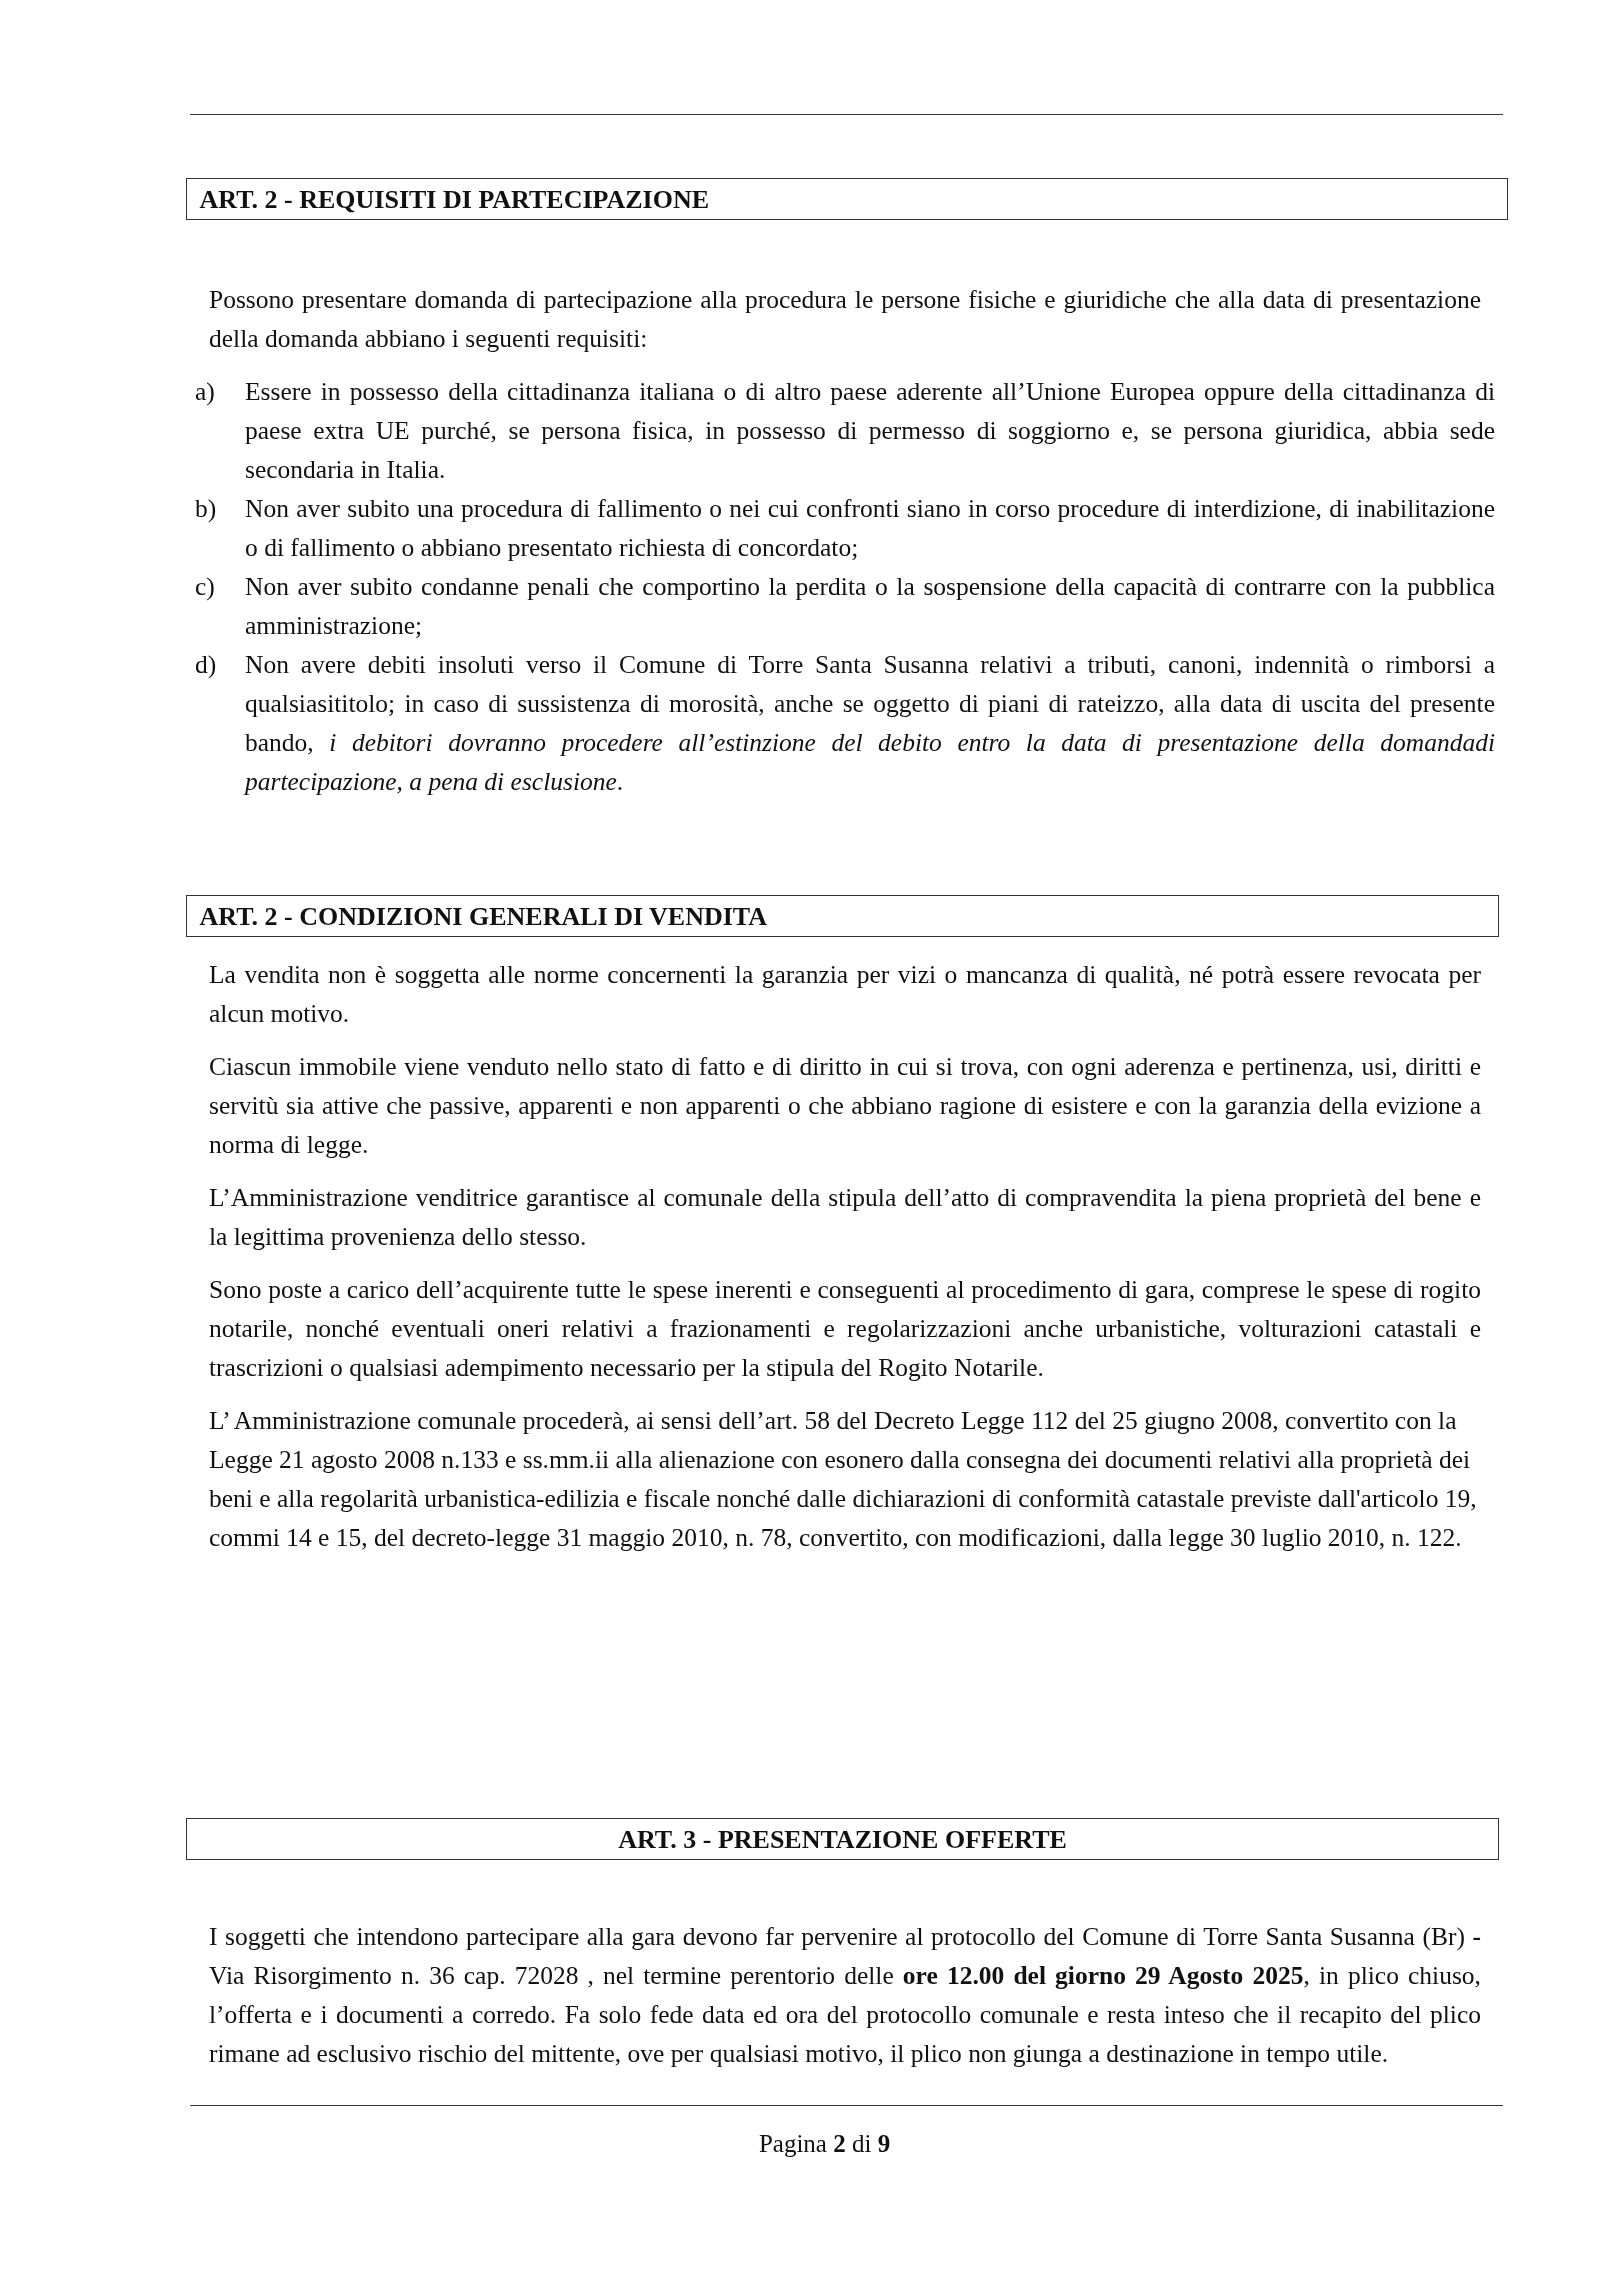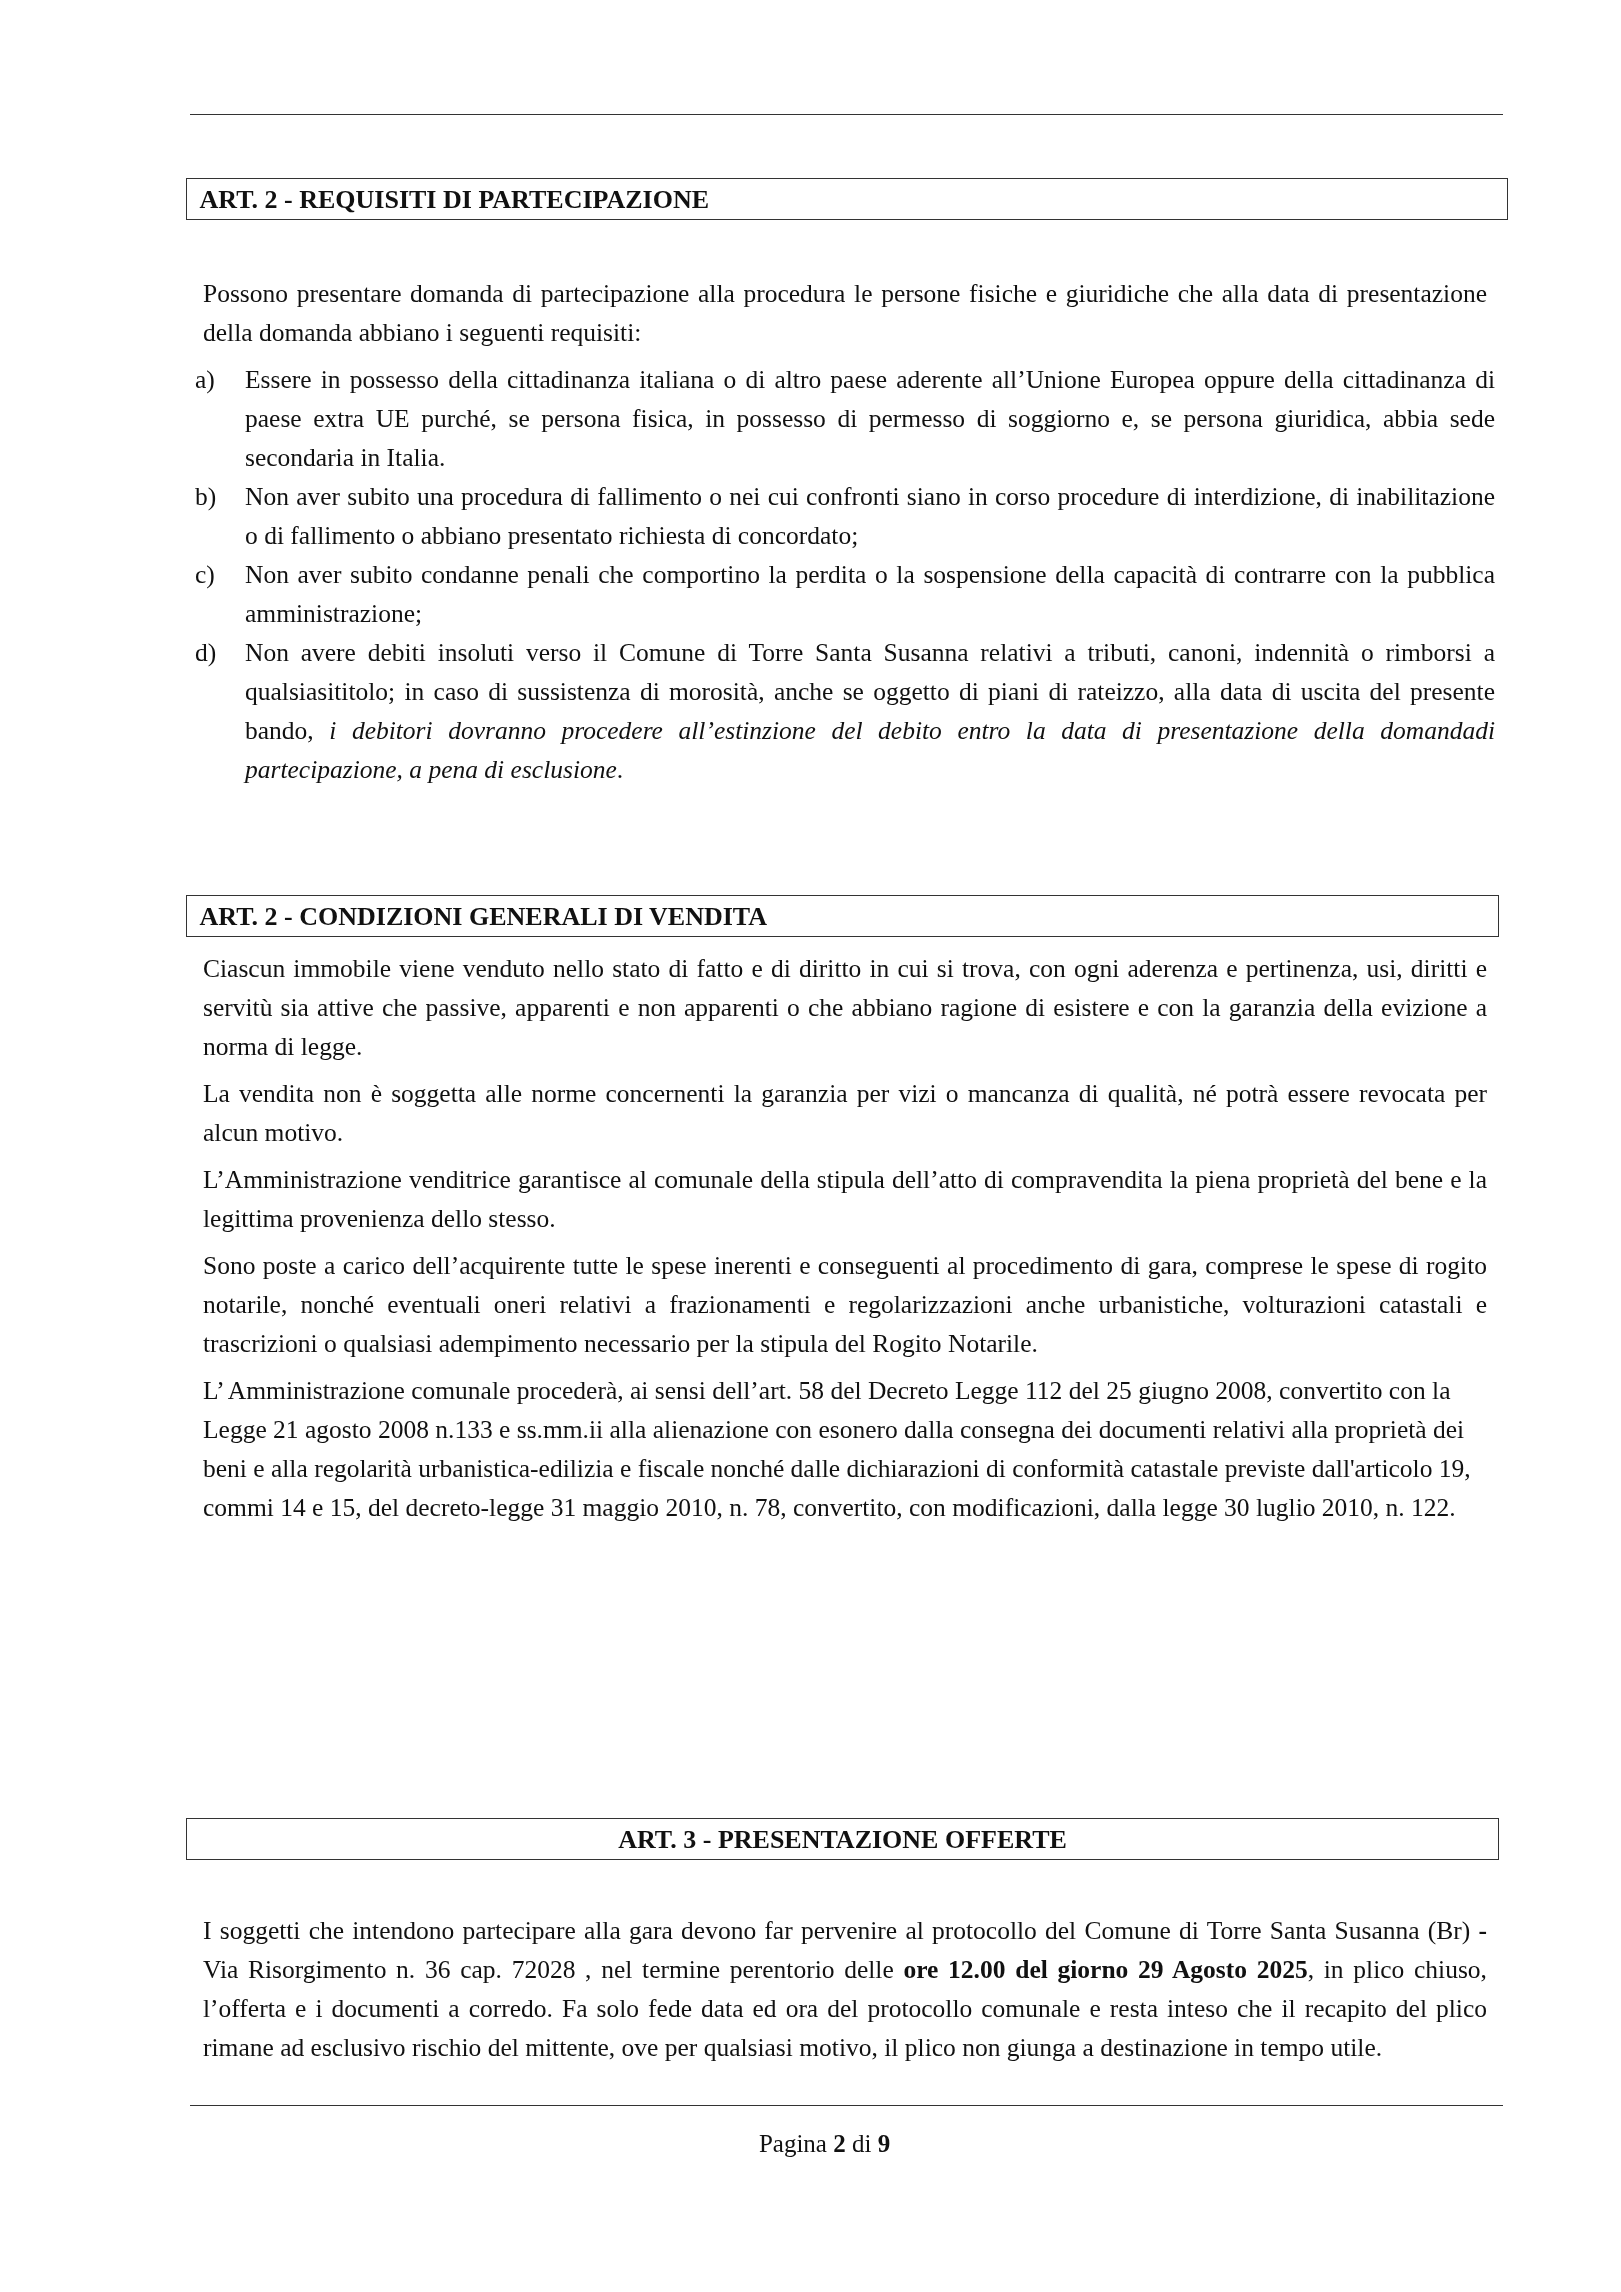--- a/index.html
+++ b/index.html
@@ -3,21 +3,21 @@
 <meta charset="utf-8">
 <style>
   html, body { margin:0; padding:0; background:#ffffff; }
   body { width:1621px; height:2293px; position:relative; overflow:hidden;
          font-family:"Liberation Serif", "DejaVu Serif", serif; color:#111; }
   .rule { position:absolute; left:190px; width:1313px; height:0; border-top:1.8px solid #333; }
   .hbox { position:absolute; left:186px; width:1322px; border:1.8px solid #333;
           box-sizing:border-box; font-weight:bold; font-size:26px; line-height:27px;
           padding:7.2px 12.5px 5.4px 12.5px; letter-spacing:0; }
   .block { position:absolute; left:195px; width:1300px; font-size:25.5px; line-height:39px; }
-  .p { margin:8px; text-align:justify; }
+  .p { margin:14px; text-align:justify; }
   .li { position:relative; padding-left:50px; margin:0; text-align:justify; }
   .li .mk { position:absolute; left:0; top:0; }
   .it { font-style:italic; }
   .b { font-weight:bold; }
   .footer { position:absolute; left:0; width:1621px; top:2130px; text-align:center; font-size:25px;padding-left:14px; }
 </style>
 </head>
 <body>
 
 <div class="rule" style="top:114px;"></div>
@@ -40,22 +40,22 @@
   </p>
   <p class="li">
     <span class="mk">d)</span>
     <span>Non avere debiti insoluti verso il Comune di Torre Santa Susanna relativi a tributi, canoni, indennità o rimborsi a qualsiasititolo; in caso di sussistenza di morosità, anche se oggetto di piani di rateizzo, alla data di uscita del presente bando, </span><span class="it">i debitori dovranno procedere all’estinzione del debito entro la data di presentazione della domandadi partecipazione, a pena di esclusione</span><span>.</span>
   </p>
 </div>
 
 <div class="hbox" style="top:853px; width:1313px;margin-top:42px;">ART. 2 - CONDIZIONI GENERALI DI VENDITA</div>
 
 <div class="block" style="top:941px;">
+  <p class="p">La vendita non è soggetta alle norme concernenti la garanzia per vizi o mancanza di qualità, né potrà essere revocata per alcun motivo.</p>
   <p class="p">Ciascun immobile viene venduto nello stato di fatto e di diritto in cui si trova, con ogni aderenza e pertinenza, usi, diritti e servitù sia attive che passive, apparenti e non apparenti o che abbiano ragione di esistere e con la garanzia della evizione a norma di legge.</p>
-  <p class="p">La vendita non è soggetta alle norme concernenti la garanzia per vizi o mancanza di qualità, né potrà essere revocata per alcun motivo.</p>
   <p class="p">L’Amministrazione venditrice garantisce al comunale della stipula dell’atto di compravendita la piena proprietà del bene e la legittima provenienza dello stesso.</p>
   <p class="p">Sono poste a carico dell’acquirente tutte le spese inerenti e conseguenti al procedimento di gara, comprese le spese di rogito notarile, nonché eventuali oneri relativi a frazionamenti e regolarizzazioni anche urbanistiche, volturazioni catastali e trascrizioni o qualsiasi adempimento necessario per la stipula del Rogito Notarile.</p>
   <p class="p" style="text-align:left;">L’ Amministrazione comunale procederà, ai sensi dell’art. 58 del Decreto Legge 112 del 25 giugno 2008, convertito con la Legge 21 agosto 2008 n.133 e ss.mm.ii alla alienazione con esonero dalla consegna dei documenti relativi alla proprietà dei beni e alla regolarità urbanistica-edilizia e fiscale nonché dalle dichiarazioni di conformità catastale previste dall'articolo 19, commi 14 e 15, del decreto-legge 31 maggio 2010, n. 78, convertito, con modificazioni, dalla legge 30 luglio 2010, n. 122.</p>
 </div>
 
 <div class="hbox" style="top:1818px; width:1313px;text-align:center;">ART. 3 - PRESENTAZIONE OFFERTE</div>
 
 <div class="block" style="top:1903px;">
   <p class="p"><span>I soggetti che intendono partecipare alla gara devono far pervenire al protocollo del Comune di Torre Santa Susanna (Br) </span><span class="b">-</span><span>Via Risorgimento n. 36 cap. 72028 , nel termine perentorio delle </span><span class="b">ore 12.00 del giorno 29 Agosto 2025</span><span>, in plico chiuso, l’offerta e i documenti a corredo. Fa solo fede data ed ora del protocollo comunale e resta inteso che il recapito del plico rimane ad esclusivo rischio del mittente, ove per qualsiasi motivo, il plico non giunga a destinazione in tempo utile.</span></p>
 </div>

